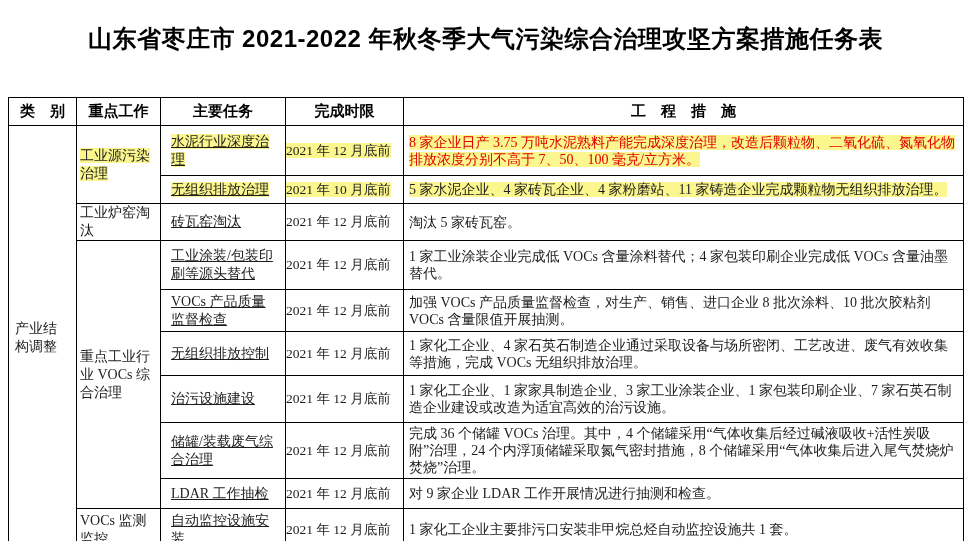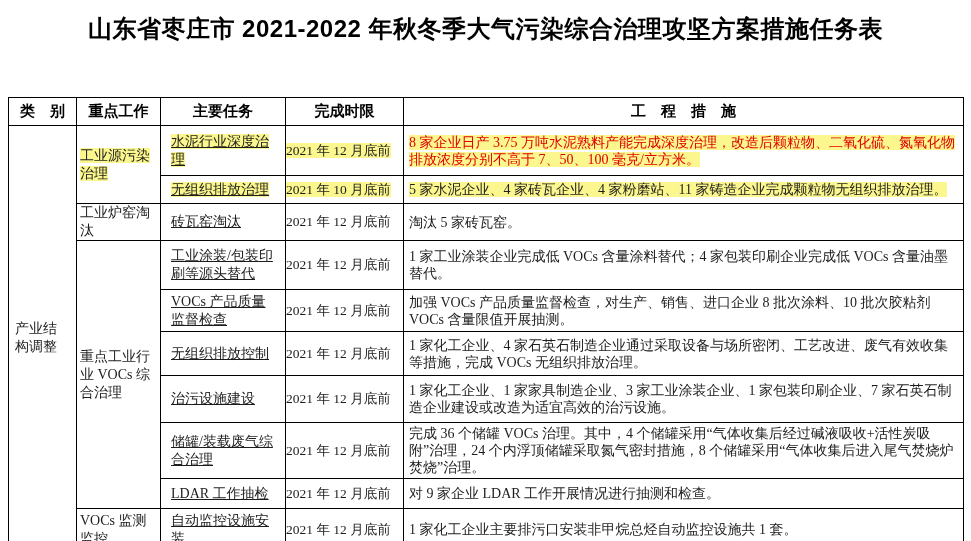--- a/index.html
+++ b/index.html
@@ -15,21 +15,21 @@
     position: relative;
     width: 971px;
     height: 541px;
     background: #ffffff;
     font-family: "Liberation Serif", "DejaVu Serif", serif;
     color: #1a1a1a;
     overflow: hidden;
   }
   .title {
     position: absolute;
-    top: 12px;
+    top: 22px;
     left: 0;
     width: 100%;
     margin: 0;
     text-align: center;
     font-size: 24px;
     line-height: 34px;
     font-weight: bold;
     color: #000000;
     font-family: "Liberation Sans", "DejaVu Sans", sans-serif;
     letter-spacing: 0.5px;

